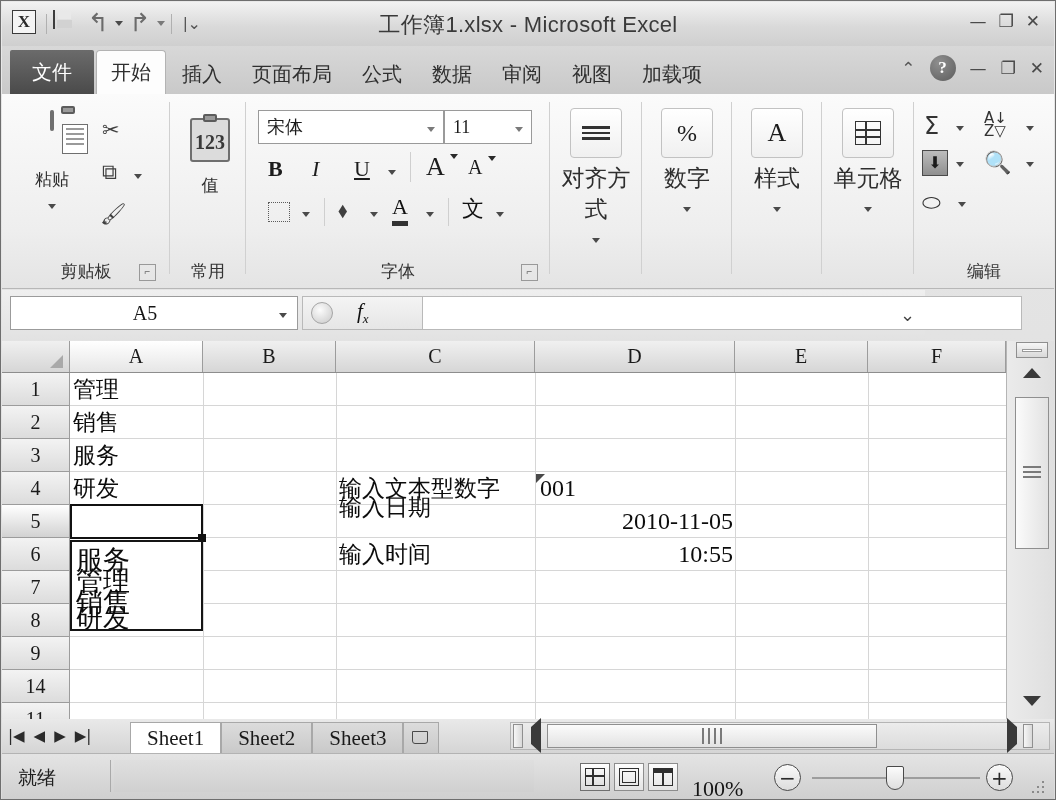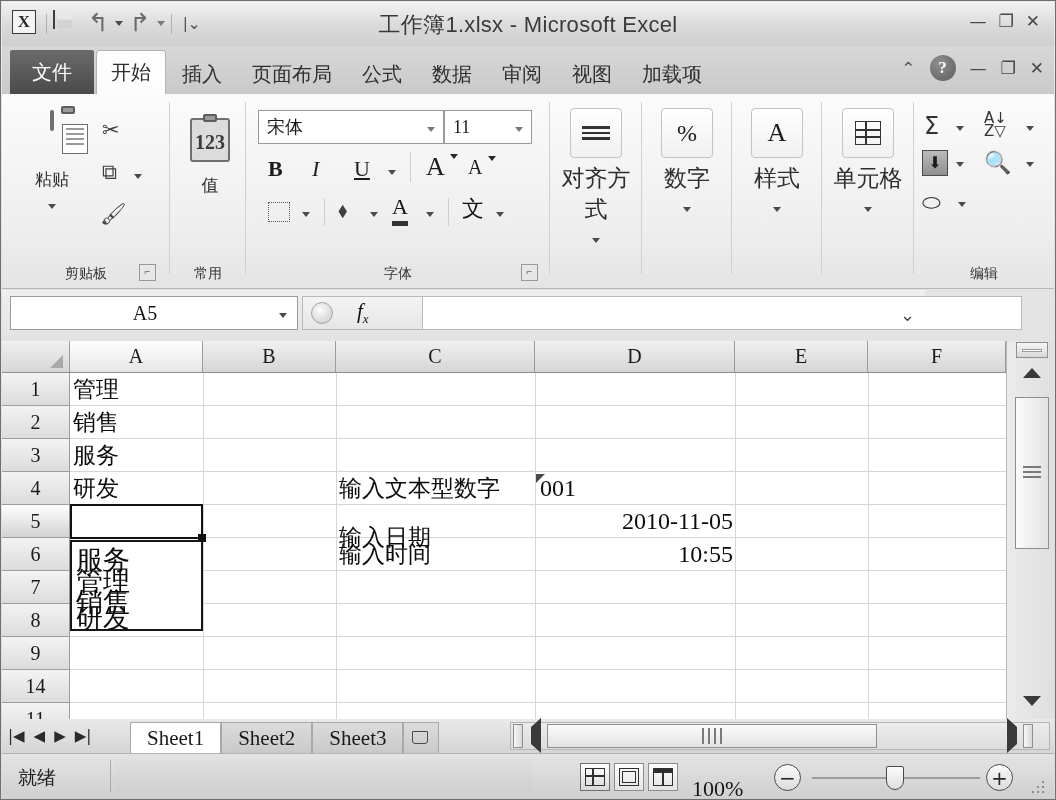--- a/index.html
+++ b/index.html
@@ -79,21 +79,21 @@
   }
 
   
   .ribbon{
     position:absolute;left:1px;top:93px;width:1052px;height:195px;
     background:linear-gradient(#fbfbfb,#eeeeee 70%,#e4e4e4);
     border-bottom:1px solid #b7b7b7;box-sizing:border-box;
   }
   .rgroup{position:absolute;top:0;height:195px;box-sizing:border-box;}
   .rgroup .glabel{
-    position:absolute;bottom:6px;width:100%;text-align:center;font-size:14px;color:#333;
+    position:absolute;bottom:6px;width:100%;text-align:center;font-size:17px;color:#333;
   }
   .gdiv{position:absolute;top:8px;width:1px;height:172px;background:#d0d0d0;}
   .dlg-launcher{
     position:absolute;bottom:8px;width:15px;height:15px;border:1px solid #999;
     font-size:10px;color:#666;text-align:center;line-height:14px;
   }
 
   .bigbtn{position:absolute;text-align:center;}
   .bigbtn .lbl{font-size:17px;color:#2e2e2e;margin-top:2px;}
   .icon-box{
@@ -585,21 +585,21 @@
 
       <div class="cell cn" style="left:3px;top:0;width:128px;">管理</div>
       <div class="cell cn" style="left:3px;top:33px;width:128px;">销售</div>
       <div class="cell cn" style="left:3px;top:66px;width:128px;">服务</div>
       <div class="cell cn" style="left:3px;top:99px;width:128px;">研发</div>
 
       <div class="cell cn" style="left:269px;top:99px;width:200px;">输入文本型数字</div>
       <div class="cell" style="left:470px;top:99px;width:190px;">001</div>
       <div class="errtri" style="left:466px;top:101px;"></div>
 
-      <div class="cell cn" style="left:269px;top:148px;width:200px;">输入日期</div>
+      <div class="cell cn" style="left:269px;top:120px;width:200px;font-family:Liberation Mono, monospace;">输入日期</div>
       <div class="cell right" style="left:468px;top:132px;width:195px;">2010-11-05</div>
 
       <div class="cell cn" style="left:269px;top:165px;width:200px;">输入时间</div>
       <div class="cell right" style="left:468px;top:165px;width:195px;">10:55</div>
 
       <div class="selbox" style="left:0;top:131px;width:133px;height:35px;"></div>
       <div class="fillhandle" style="left:128px;top:161px;"></div>
 
       <div class="dropdown" style="left:0px;top:167px;width:133px;height:91px;">
         <div class="dd-item" style="top:4px;">服务</div>

